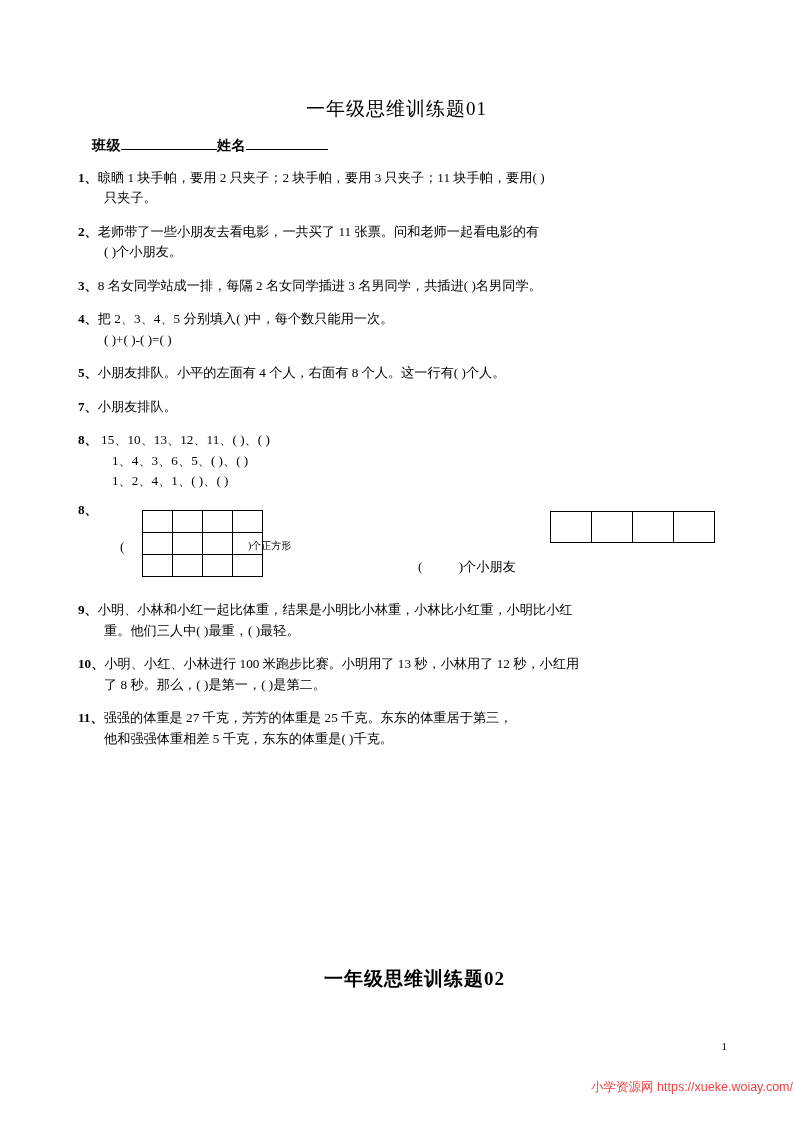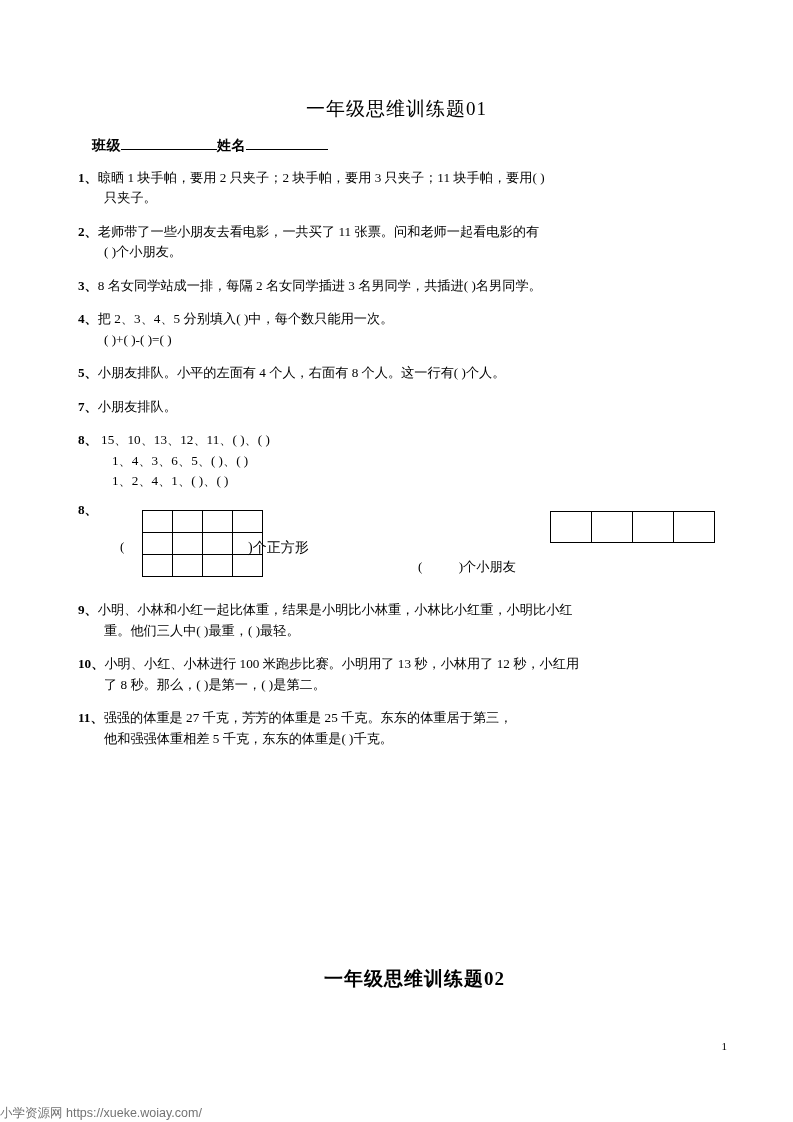--- a/index.html
+++ b/index.html
@@ -81,21 +81,21 @@
   }
   .sq-grid td {
     width: 27px;
     height: 19px;
     border: 1px solid #000;
   }
   .sq-cap {
     position: absolute;
     left: 170px;
     top: 38px;
-    font-size: 14px;
+    font-size: 10px;
   }
   .sq-open {
     position: absolute;
     left: 42px;
     top: 38px;
     font-size: 13.2px;
   }
   .rect-grid {
     position: absolute;
     left: 472px;
@@ -129,24 +129,24 @@
   .pagenum {
     position: absolute;
     right: 66px;
     top: 1040px;
     font-size: 11px;
   }
   .footer {
     position: absolute;
     left: 0;
     right: 0;
-    top: 1105px;
-    text-align: left;
+    top: 1079px;
+    text-align: right;
     font-size: 12.5px;
-    color: #737373;
+    color: #ef4444;
     font-family: "Liberation Sans", sans-serif;
   }
 </style>
 </head>
 <body>
 
 <div class="page">
 
   <div class="title">一年级思维训练题01</div>
 

